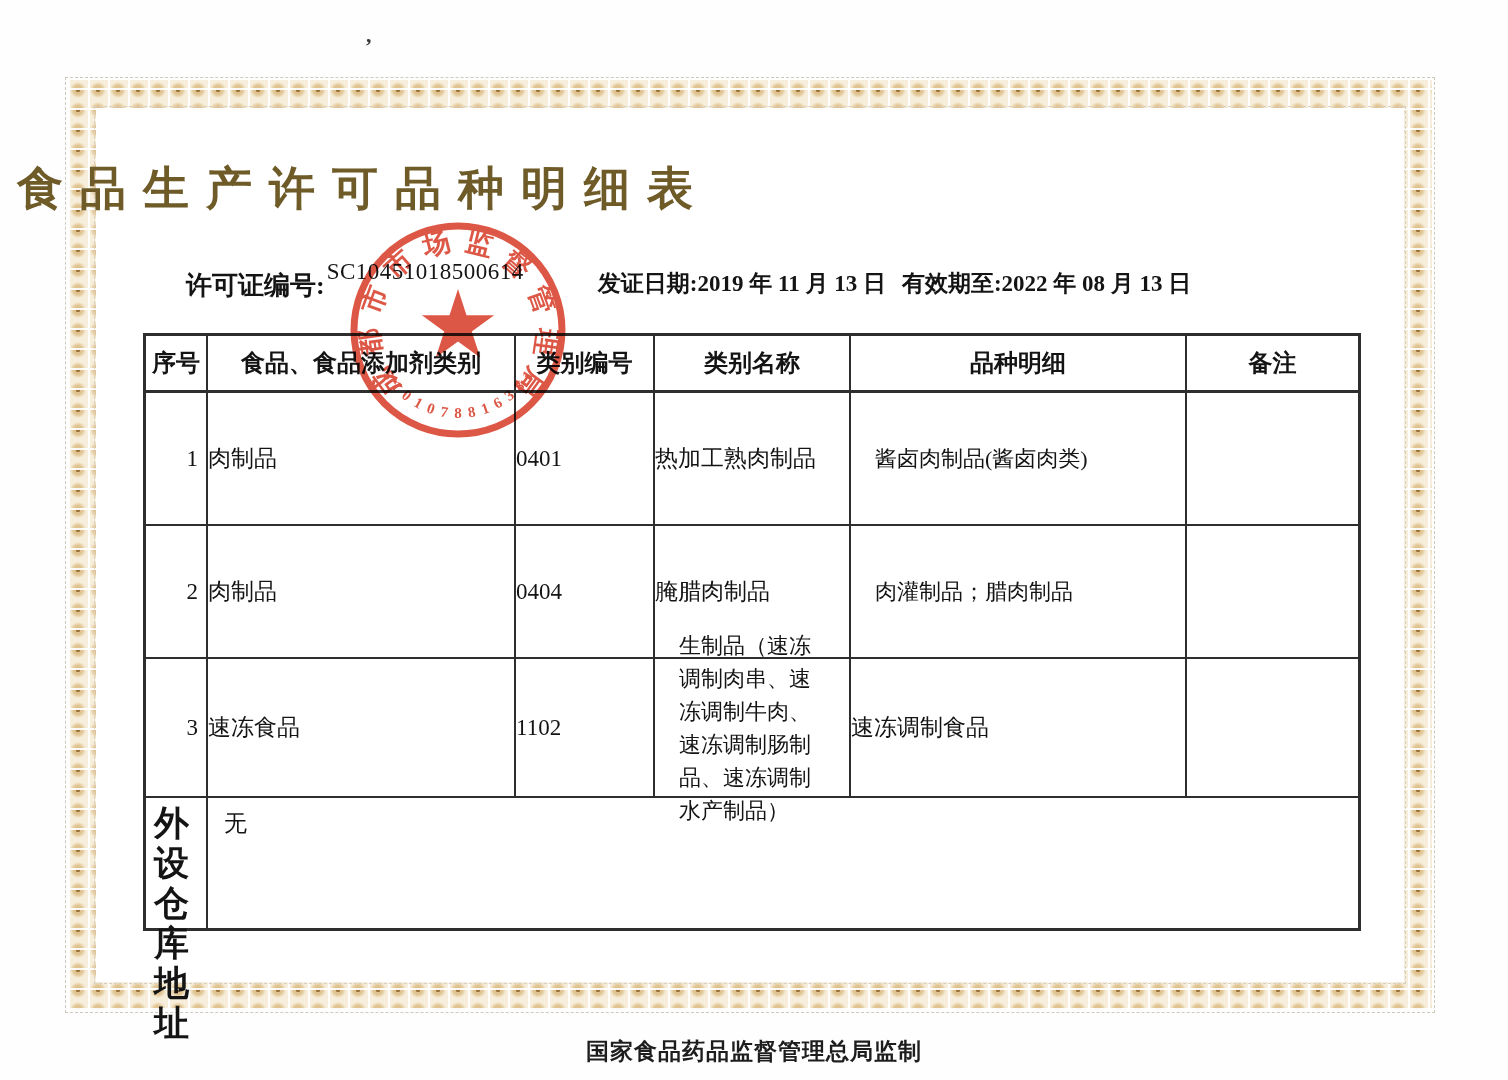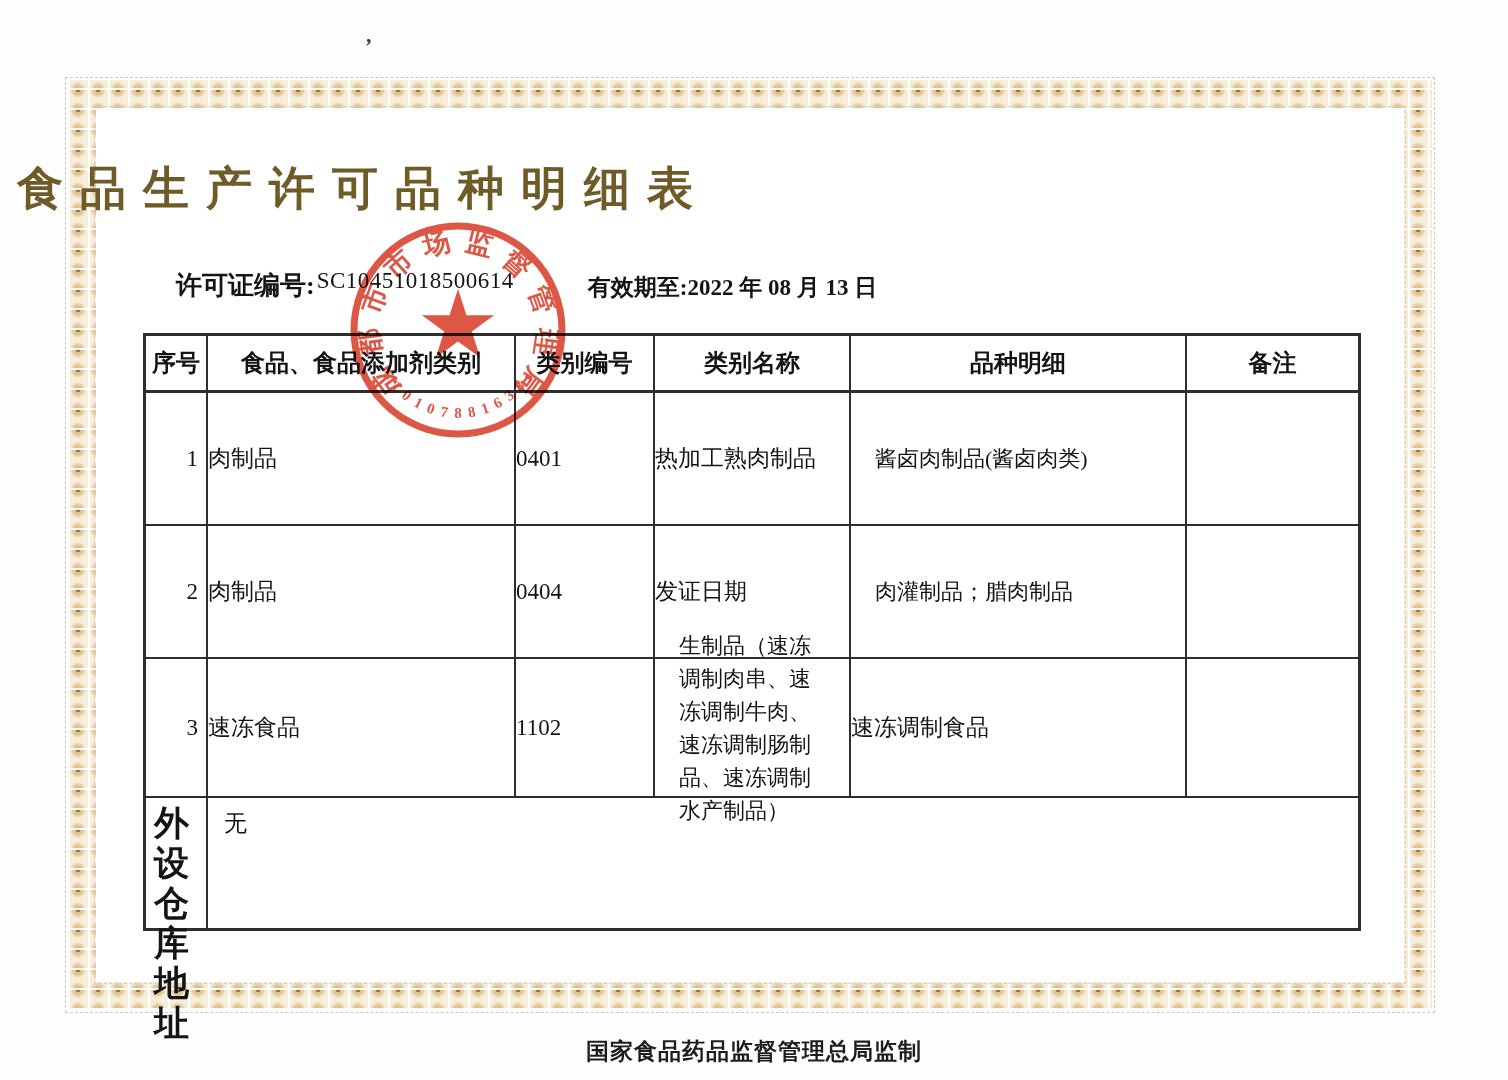--- a/index.html
+++ b/index.html
@@ -30,22 +30,22 @@
     outline:1px dashed #d6d0c4; outline-offset:1px;
   }
 
   .title {
     position:absolute; left:0; right:0; top:158px; margin:0;
     text-align:left; font-size:46px; font-weight:bold;
     letter-spacing:17px; text-indent:17px; color:#6e5b28;
   }
 
   .license-line {
-    position:absolute; left:176px; top:268px; width:1240px;
-    display:flex; align-items:flex-end; white-space:nowrap;
+    position:absolute; left:186px; top:268px; width:1240px;
+    display:flex; align-items:flex-start; white-space:nowrap;
   }
   .lic-label { font-size:26px; font-weight:bold; }
   .lic-value { font-size:23px; margin-left:2px; margin-right:74px; transform:translateY(-9px); letter-spacing:.5px; }
   .lic-issue { font-size:23px; font-weight:bold; margin-right:16px; }
   .lic-valid { font-size:23px; font-weight:bold; }
 
   .lt {
     position:absolute; left:143px; top:333px; width:1212px;
     display:grid;
     grid-template-columns:62px 308px 139px 196px 336px 1fr;
@@ -86,20 +86,21 @@
 
   <div class="frame">
     <div class="frame-inner"></div>
   </div>
 
   <h1 class="title">食品生产许可品种明细表</h1>
 
   <div class="license-line">
     <span class="lic-label">许可证编号:</span>
     <span class="lic-value">SC10451018500614</span>
+    <span class="lic-issue">发证日期:2019 年 11 月 13 日</span>
     <span class="lic-valid">有效期至:2022 年 08 月 13 日</span>
   </div>
 
   <div class="lt">
 
     <div class="c hdr">序号</div>
     <div class="c hdr">食品、食品添加剂类别</div>
     <div class="c hdr">类别编号</div>
     <div class="c hdr">类别名称</div>
     <div class="c hdr">品种明细</div>
@@ -108,21 +109,21 @@
     <div class="c idx">1</div>
     <div class="c txt">肉制品</div>
     <div class="c txt">0401</div>
     <div class="c txt">热加工熟肉制品</div>
     <div class="c detail">酱卤肉制品(酱卤肉类)</div>
     <div class="c lastcol"></div>
 
     <div class="c idx">2</div>
     <div class="c txt">肉制品</div>
     <div class="c txt">0404</div>
-    <div class="c txt">发证日期</div>
+    <div class="c txt">腌腊肉制品</div>
     <div class="c detail">肉灌制品；腊肉制品</div>
     <div class="c lastcol"></div>
 
     <div class="c idx">3</div>
     <div class="c txt">速冻食品</div>
     <div class="c txt">1102</div>
     <div class="c detail">生制品（速冻调制肉串、速冻调制牛肉、速冻调制肠制品、速冻调制水产制品）</div>
     <div class="c txt">速冻调制食品</div>
     <div class="c lastcol"></div>
 

